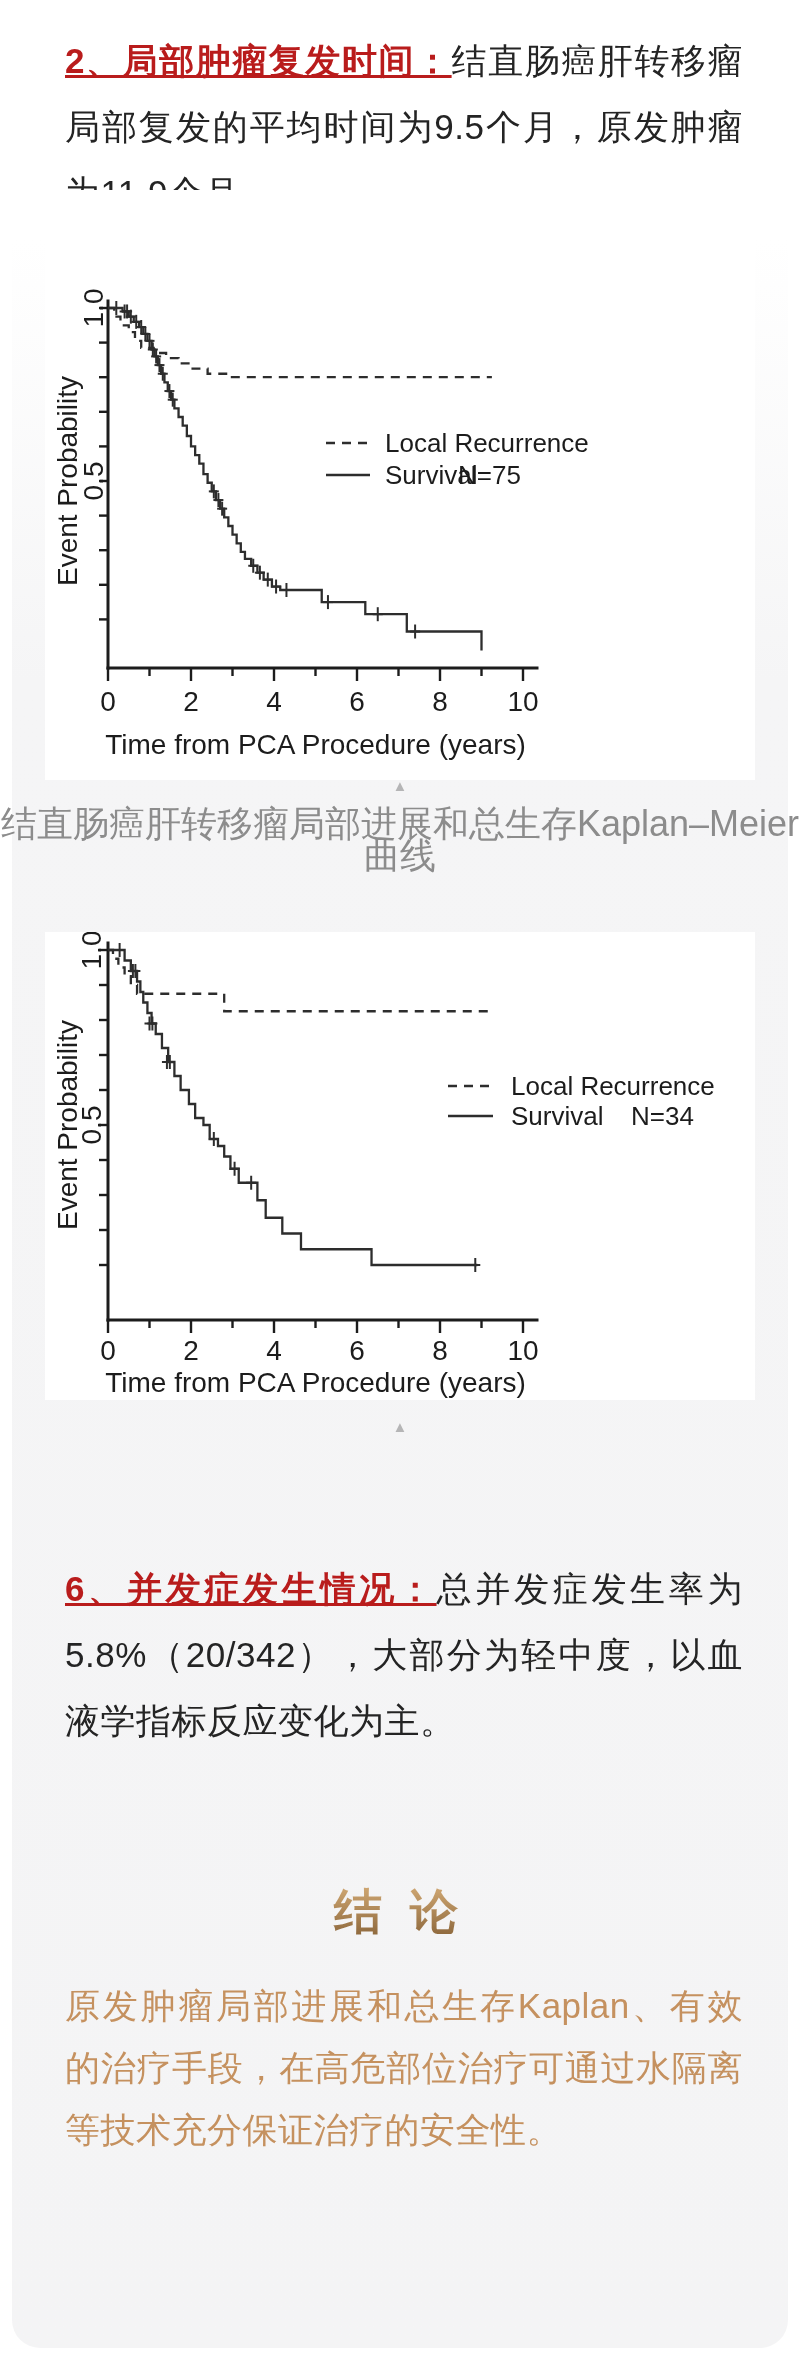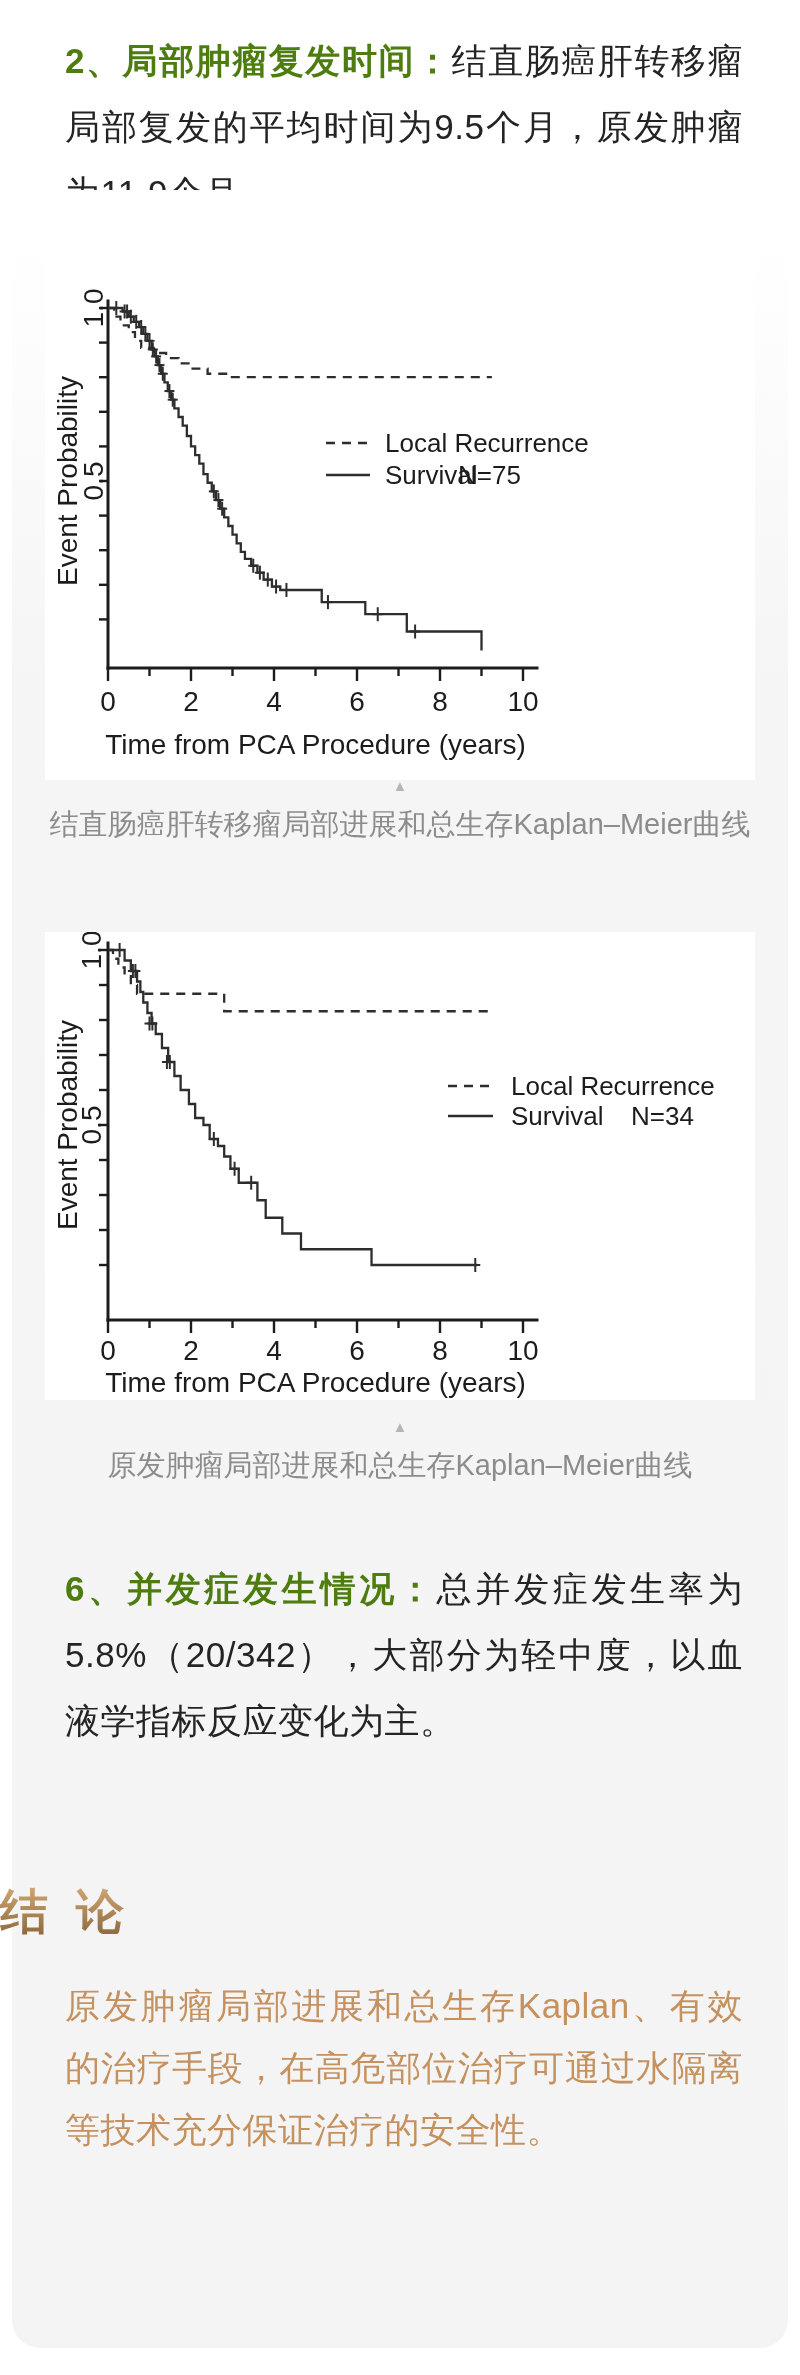--- a/index.html
+++ b/index.html
@@ -10,29 +10,29 @@
   .card{
     position:absolute;left:12px;top:0;width:776px;height:2348px;
     border-radius:0 0 28px 28px;
     background:linear-gradient(180deg,#ffffff 0px,#ffffff 240px,#f5f5f6 680px,#f4f4f5 2348px);
   }
   .para{
     position:absolute;left:65px;width:678px;margin:0;
     font-size:35px;line-height:66px;color:#242424;
     text-align:justify;letter-spacing:0.5px;
   }
-  .para strong{font-weight:700;color:#4d7c0f;}
+  .para strong{font-weight:700;color:#b91c1c;text-decoration:underline;}
   .para.gold{line-height:62px;color:#c5915f;}
   .panel{position:absolute;left:45px;width:710px;background:#ffffff;}
   .panel svg{display:block;width:100%;height:100%;}
   .fig-note{position:absolute;left:0;width:100%;text-align:center;}
   .tri{display:block;font-size:15px;line-height:16px;color:#b5b5b6;}
-  .cap{margin-top:14px;font-size:29px;line-height:32px;color:#8c8c8c;}
+  .cap{margin-top:14px;font-size:36px;line-height:32px;color:#8c8c8c;}
   .concl-title{
-    position:absolute;top:1882px;left:0;width:100%;margin:0;
+    position:absolute;top:1882px;left:0;width:100%;margin:0;text-align:center;
     font-family:"Liberation Serif","DejaVu Serif",serif;
     font-weight:700;font-size:48px;line-height:60px;letter-spacing:8px;
     color:#a8814e;
   }
   @supports ((-webkit-background-clip:text) or (background-clip:text)){
     .concl-title{
       background:linear-gradient(180deg,#cda571 10%,#8a653a 95%);
       -webkit-background-clip:text;background-clip:text;color:transparent;
     }
   }
@@ -214,20 +214,19 @@
       <line x1="403" y1="154" x2="448" y2="154" class="curve dashed"></line>
       <text x="466" y="163" class="leg">Local Recurrence</text>
       <line x1="403" y1="184" x2="448" y2="184" class="curve"></line>
       <text x="466" y="193" class="leg">Survival</text>
       <text x="586" y="193" class="leg">N=34</text>
     </svg>
 </div>
 
 <div class="fig-note" style="top:1419px;">
   <span class="tri">▲</span>
-  <div class="cap">原发肿瘤局部进展和总生存Kaplan–Meier曲线</div>
 </div>
 
 <p class="para" style="top:1556px;"><strong>6、并发症发生情况：</strong><span>总并发症发生率为5.8%（20/342），大部分为轻中度，以血液学指标反应变化为主。</span></p>
 
 <h2 class="concl-title">结 论</h2>
 
 <p class="para gold" style="top:1975px;">原发肿瘤局部进展和总生存Kaplan、有效的治疗手段，在高危部位治疗可通过水隔离等技术充分保证治疗的安全性。</p>
 
 </body></html>

